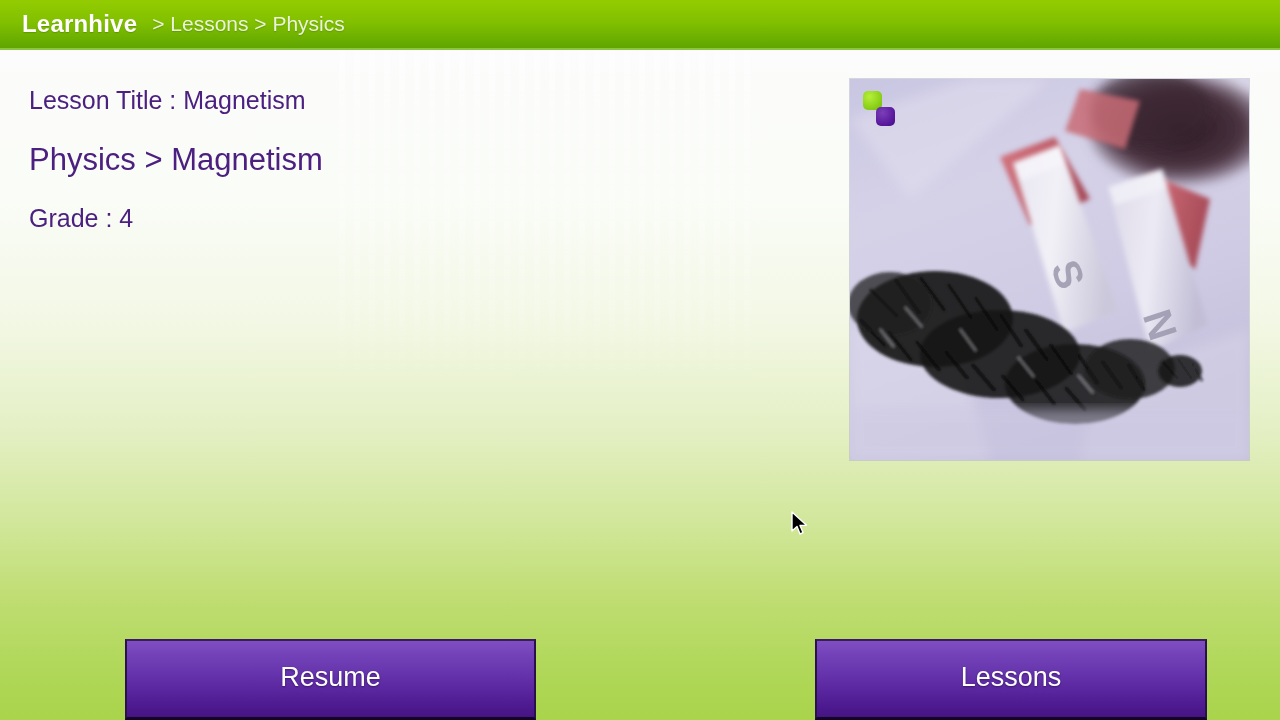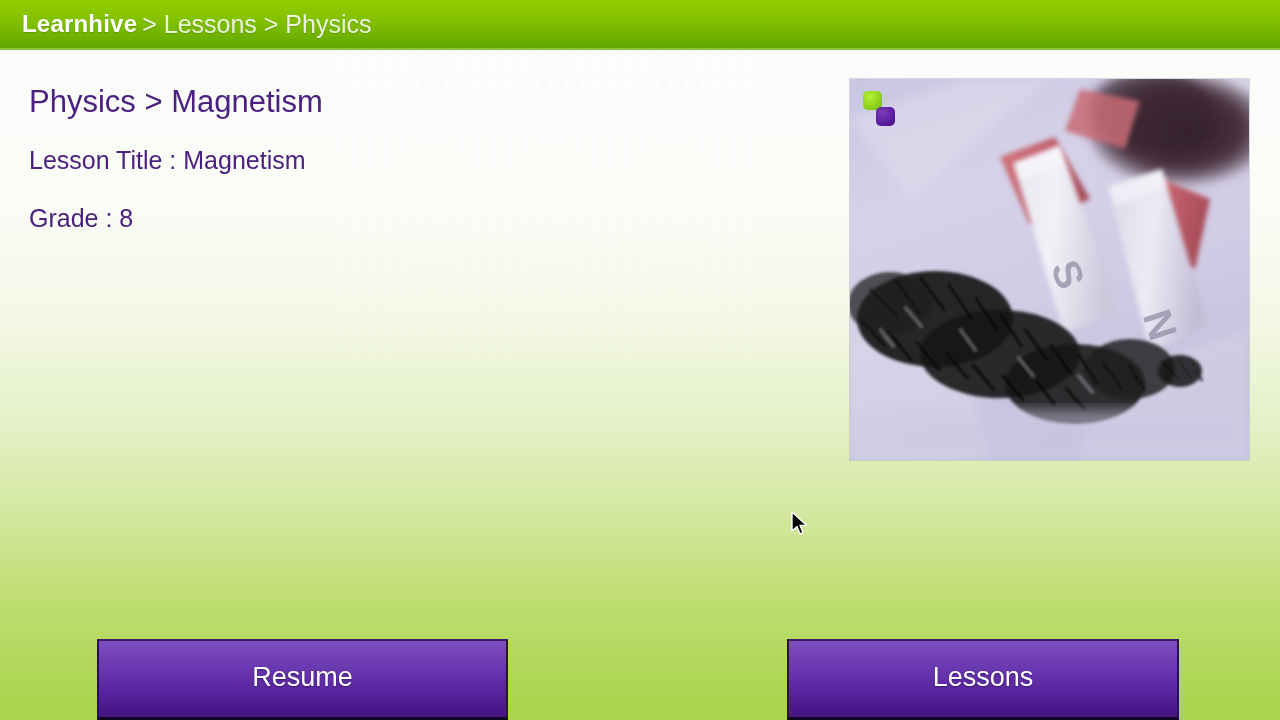--- a/index.html
+++ b/index.html
@@ -35,23 +35,23 @@
     border-bottom: 2px solid #8cc63f;
   }
   .brand {
     font-size: 24px;
     font-weight: bold;
     color: #ffffff;
     letter-spacing: 0.2px;
     text-shadow: 0 1px 1px rgba(60,100,0,0.35);
   }
   .crumbs {
-    font-size: 25px;
+    font-size: 21px;
     color: rgba(255,255,255,0.86);
-    margin-left: 5px;
+    margin-left: 15px;
     text-shadow: 0 1px 1px rgba(60,100,0,0.30);
     white-space: nowrap;
   }
 
   
   .page-body {
     position: absolute;
     left: 0; top: 50px;
     width: 1280px;
     height: 670px;
@@ -157,20 +157,21 @@
     font-size: 27px;
     font-family: "Liberation Sans", sans-serif;
     display: flex;
     align-items: center;
     justify-content: center;
     box-sizing: border-box;
     cursor: pointer;
     padding: 0;
     padding-bottom: 4px;
     text-shadow: 0 1px 2px rgba(20,5,50,0.5);
+    margin-left: 28px;
   }
   .btn-resume { left: 97px;  width: 411px; }
   .btn-restart { left: 787px; width: 392px; }
 
   
   .cursor {
     position: absolute;
     left: 790px;
     top: 511px;
     width: 20px;
@@ -186,23 +187,23 @@
   <div class="header">
     <span class="brand">Learnhive</span>
     <span class="crumbs">&gt; Lessons &gt; Physics</span>
   </div>
 
   <div class="page-body">
 
     <div class="watermark"></div>
 
     <div class="info">
+      <div class="line meta-line">Lesson Title : Magnetism</div>
       <div class="line title-line">Physics &gt; Magnetism</div>
-      <div class="line meta-line">Lesson Title : Magnetism</div>
-      <div class="line meta-line">Grade : 8</div>
+      <div class="line meta-line">Grade : 4</div>
     </div>
 
     <div class="photo-frame">
       <svg width="399" height="381" viewBox="0 0 399 381" xmlns="http://www.w3.org/2000/svg">
         <defs>
           <linearGradient id="clothBg" x1="0" y1="0" x2="0.35" y2="1">
             <stop offset="0%" stop-color="#c9c6e2"></stop>
             <stop offset="35%" stop-color="#d5d2e8"></stop>
             <stop offset="70%" stop-color="#cfcbe4"></stop>
             <stop offset="100%" stop-color="#c4c0dc"></stop>

